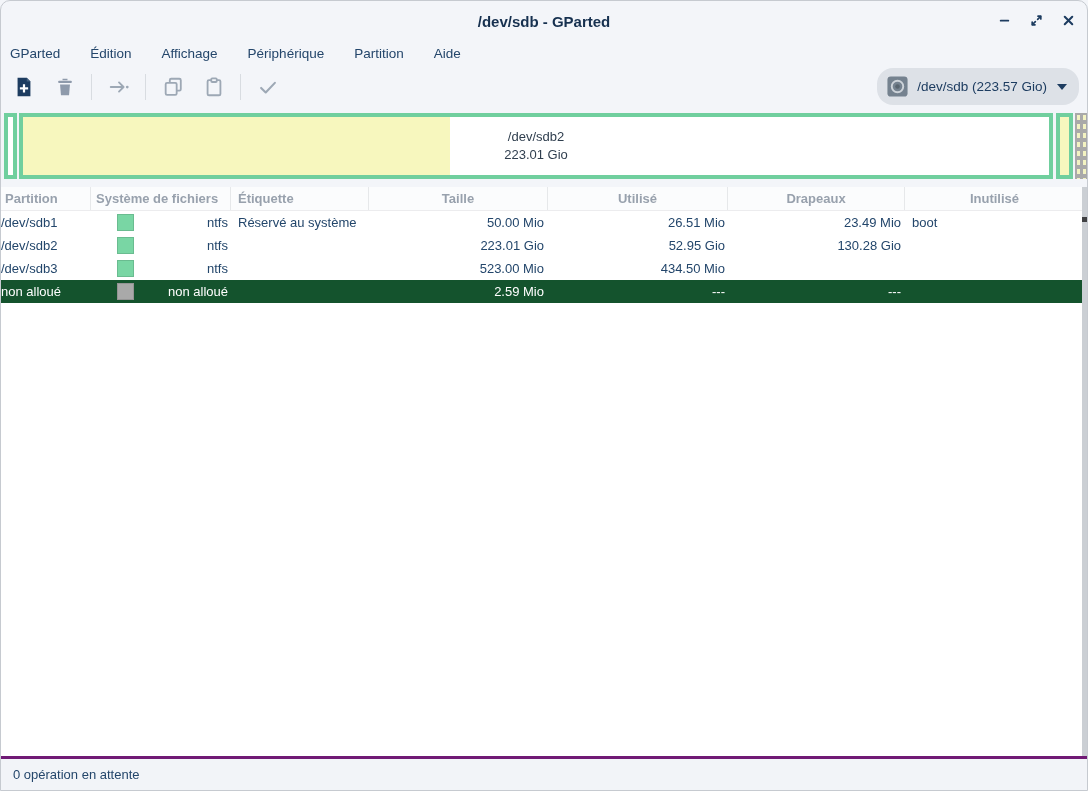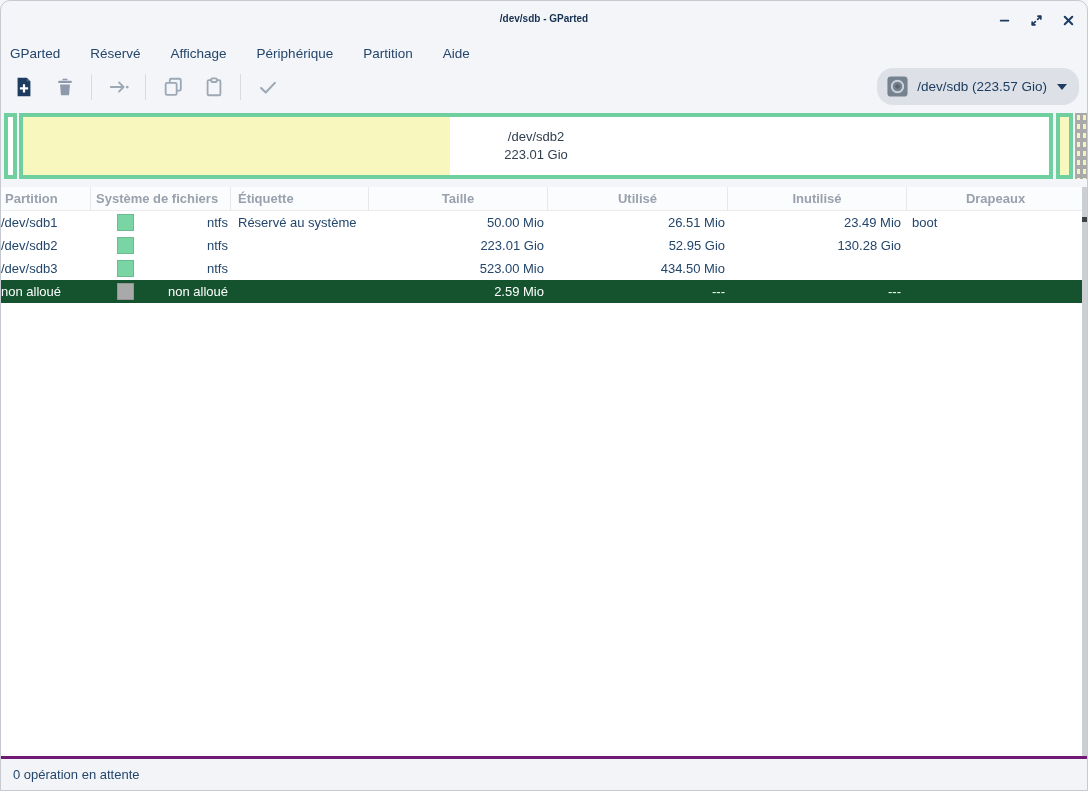--- a/index.html
+++ b/index.html
@@ -10,21 +10,21 @@
     color:#23456b;
     position:relative;
     overflow:hidden;
     border:1px solid #c6cad0;
     border-radius:10px 10px 0 0;
   }
   
   .titlebar { position:absolute; top:0; left:0; right:0; height:40px; }
   .titlebar .title {
     position:absolute; left:0; right:0; top:12px; text-align:center;
-    font-size:10px; font-weight:bold; color:#16304f;
+    font-size:15px; font-weight:bold; color:#16304f;
   }
   .win-controls { position:absolute; right:8px; top:10px; display:flex; gap:10px; }
   .win-btn { width:22px; height:22px; border:none; background:transparent; display:flex; align-items:center; justify-content:center; }
   .win-btn svg { width:15px; height:15px; }
   
   .menubar { position:absolute; top:40px; left:0; right:0; height:24px; display:flex; align-items:center; padding-left:8px; gap:28px; }
   .menu-item { font-size:13.5px; color:#24466b; padding:2px 1px; }
   
   .toolbar { position:absolute; top:64px; left:0; right:0; height:44px; display:flex; align-items:center; padding-left:2px; }
   .tb-btn { width:41px; height:38px; border:none; background:transparent; display:flex; align-items:center; justify-content:center; border-radius:6px; }
@@ -123,21 +123,21 @@
         <svg viewBox="0 0 16 16" width="15" height="15" stroke="#1d3c60" stroke-width="2.2" stroke-linecap="round">
             <path d="M4 4l8 8M12 4l-8 8"></path>
           </svg>
       </span>
     </button>
   </div>
 </div>
 
 <div class="menubar">
     <div class="menu-item">GParted</div>
-    <div class="menu-item">Réservé</div>
+    <div class="menu-item">Édition</div>
     <div class="menu-item">Affichage</div>
     <div class="menu-item">Périphérique</div>
     <div class="menu-item">Partition</div>
     <div class="menu-item">Aide</div>
   </div>
 
 <div class="toolbar">
   <div style="display:flex;align-items:center;">
       <button class="tb-btn">
         <span style="display: flex;">
@@ -224,22 +224,22 @@
     <div class="seg seg-unalloc" style="left: 1074px; width: 13px;"></div>
   </div>
 
 <div class="table-wrap">
   <div class="thead">
       <div class="th col-partition">Partition</div>
       <div class="th col-fs">Système de fichiers</div>
       <div class="th col-label">Étiquette</div>
       <div class="th col-size">Taille</div>
       <div class="th col-used">Utilisé</div>
+      <div class="th col-flags">Drapeaux</div>
       <div class="th col-unused">Inutilisé</div>
-      <div class="th col-flags">Drapeaux</div>
     </div>
   <div>
       <div class="tr">
         <div class="td col-partition">/dev/sdb1</div>
         <div class="td col-fs">
           <span class="swatch" style="background: rgb(121, 214, 164);"></span>
           <span class="fs-text">ntfs</span>
         </div>
         <div class="td col-label">Réservé au système</div>
         <div class="td col-size">50.00 Mio</div>

